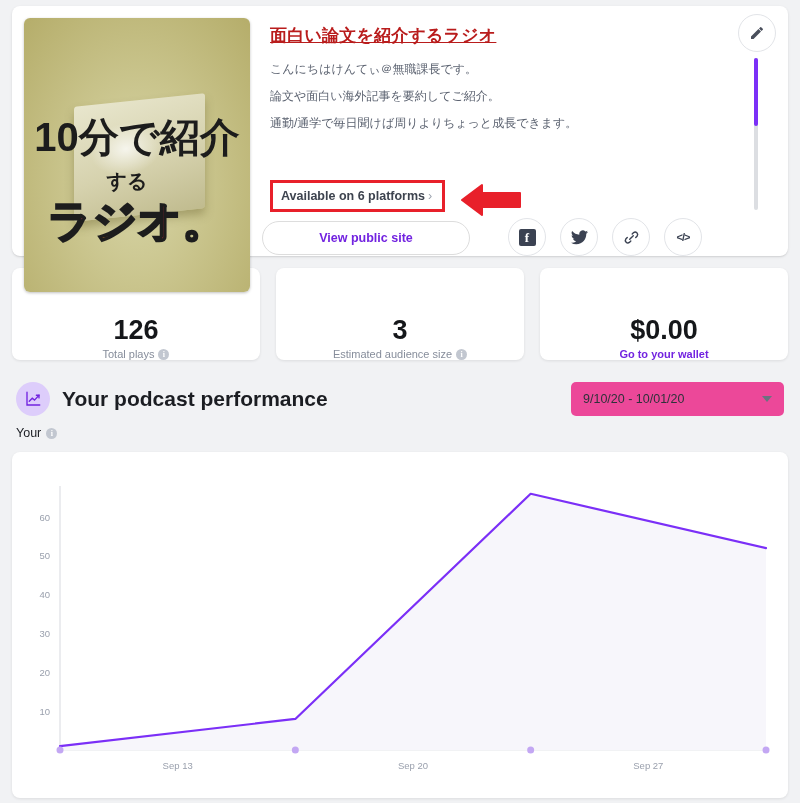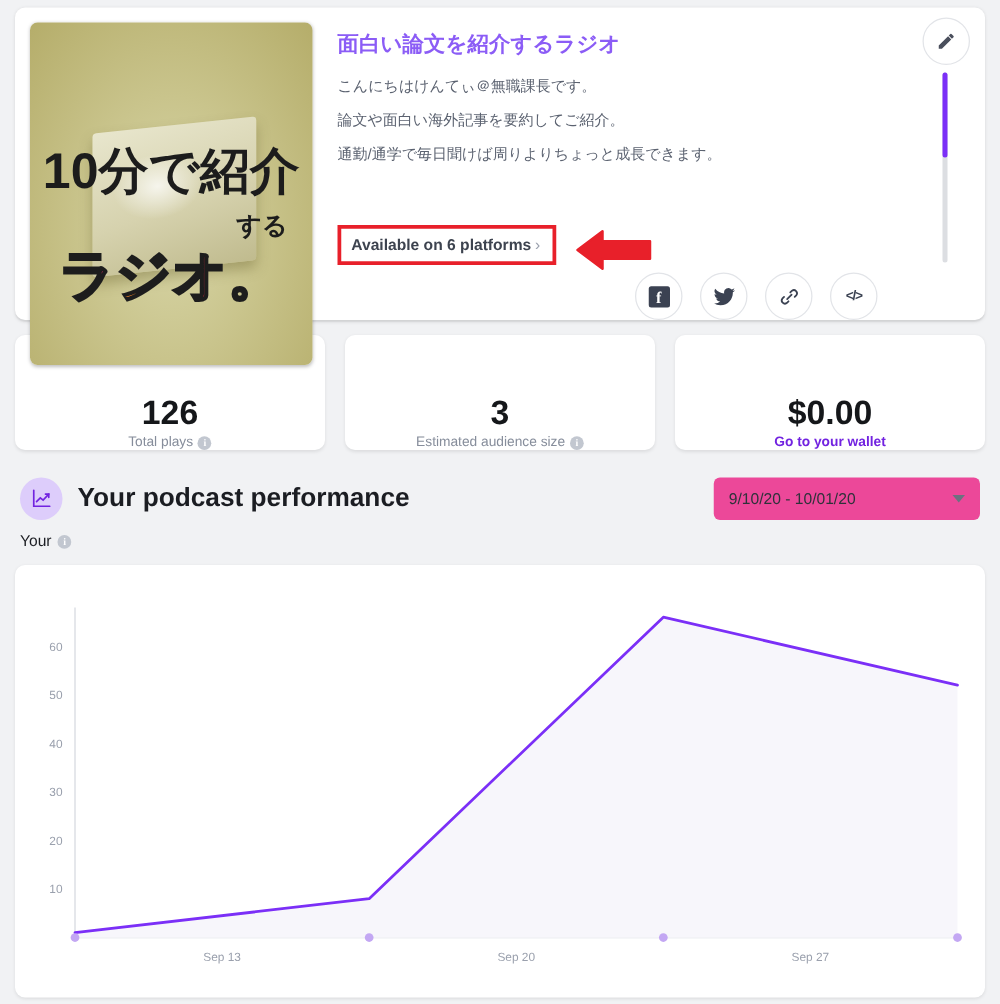--- a/index.html
+++ b/index.html
@@ -48,29 +48,29 @@
   }
   .art-line { position: absolute; width: 100%; text-align: center; font-weight: bold; line-height: 1; white-space: nowrap; }
   .art-l1 { top: 9%; font-size: 30px; letter-spacing: 1px; }
   .art-l1 span { -webkit-text-stroke: 1.4px currentColor; color: transparent; }
   .c-red   { color: #e8442e; }
   .c-yel   { color: #f2e23c; }
   .c-grn   { color: #7ddb3a; }
   .c-cyan  { color: #35cfe6; }
   .c-red2  { color: #ef3b3b; }
   .art-l2 { top: 36%; font-size: 40px; color: #1c1c1c; }
-  .art-l3 { top: 56%; font-size: 20px; color: #1c1c1c; text-align: right; padding-right: 20px; }
+  .art-l3 { top: 56%; font-size: 20px; color: #1c1c1c; text-align: center; padding-right: 20px; }
   .art-l4 { top: 66%; font-size: 44px; }
   .art-l4 span { -webkit-text-stroke: 2px #1d1d1d; }
   .jp-pink { color: #f2386b; }
   .jp-org  { color: #f0862a; }
   .jp-red  { color: #ee2d3f; }
 
   .head-body { flex: 1; padding: 6px 0 0 20px; position: relative; }
-  .pod-title { font-size: 17px; font-weight: bold; color: #8b5cf6; letter-spacing: .2px; }
+  .pod-title { font-size: 17px; font-weight: bold; color: #b91c1c; letter-spacing: .2px; text-decoration: underline; }
   .pod-desc { font-size: 12px; color: #5b6270; margin-top: 16px; line-height: 1.1; }
   .pod-desc + .pod-desc { margin-top: 14px; }
 
   .avail-row { position: absolute; left: 20px; top: 162px; }
   .avail-link {
     display: inline-block;
     font-size: 12.5px; font-weight: bold; color: #3d434f;
     background: #fff; padding: 6px 10px 6px 8px;
     border: 3px solid #e8202a; border-radius: 0;
     cursor: pointer;
@@ -185,20 +185,23 @@
       <div class="avail-row">
         <span class="avail-link"><span>Available on 6 platforms</span><span class="chev">›</span></span>
       </div>
 
       <div class="arrow-annot">
         <svg width="62" height="36" viewBox="0 0 62 36">
           <polygon points="2,18 22,3 22,11 60,11 60,25 22,25 22,33" fill="#e8202a" stroke="#e8202a" stroke-width="2" stroke-linejoin="round"></polygon>
         </svg>
       </div>
 
+      <div class="btn-public">
+        <span>View public site</span>
+      </div>
 
       <div class="social-row">
         <div class="sbtn">
           <span class="fb-sq">f</span>
         </div>
         <div class="sbtn">
           <svg width="17" height="15" viewBox="0 0 24 20">
             <path fill="#3b4252" d="M24 2.4a9.6 9.6 0 0 1-2.83.78A4.94 4.94 0 0 0 23.34.38a9.87 9.87 0 0 1-3.13 1.2A4.92 4.92 0 0 0 11.8 6.05 13.96 13.96 0 0 1 1.67.9a4.92 4.92 0 0 0 1.52 6.57A4.9 4.9 0 0 1 .96 6.86v.06a4.92 4.92 0 0 0 3.95 4.83 4.94 4.94 0 0 1-2.22.08 4.93 4.93 0 0 0 4.6 3.42A9.88 9.88 0 0 1 0 17.3a13.94 13.94 0 0 0 7.55 2.2c9.06 0 14.01-7.5 14.01-14 0-.22 0-.43-.02-.64A10 10 0 0 0 24 2.4z"></path>
           </svg>
         </div>

